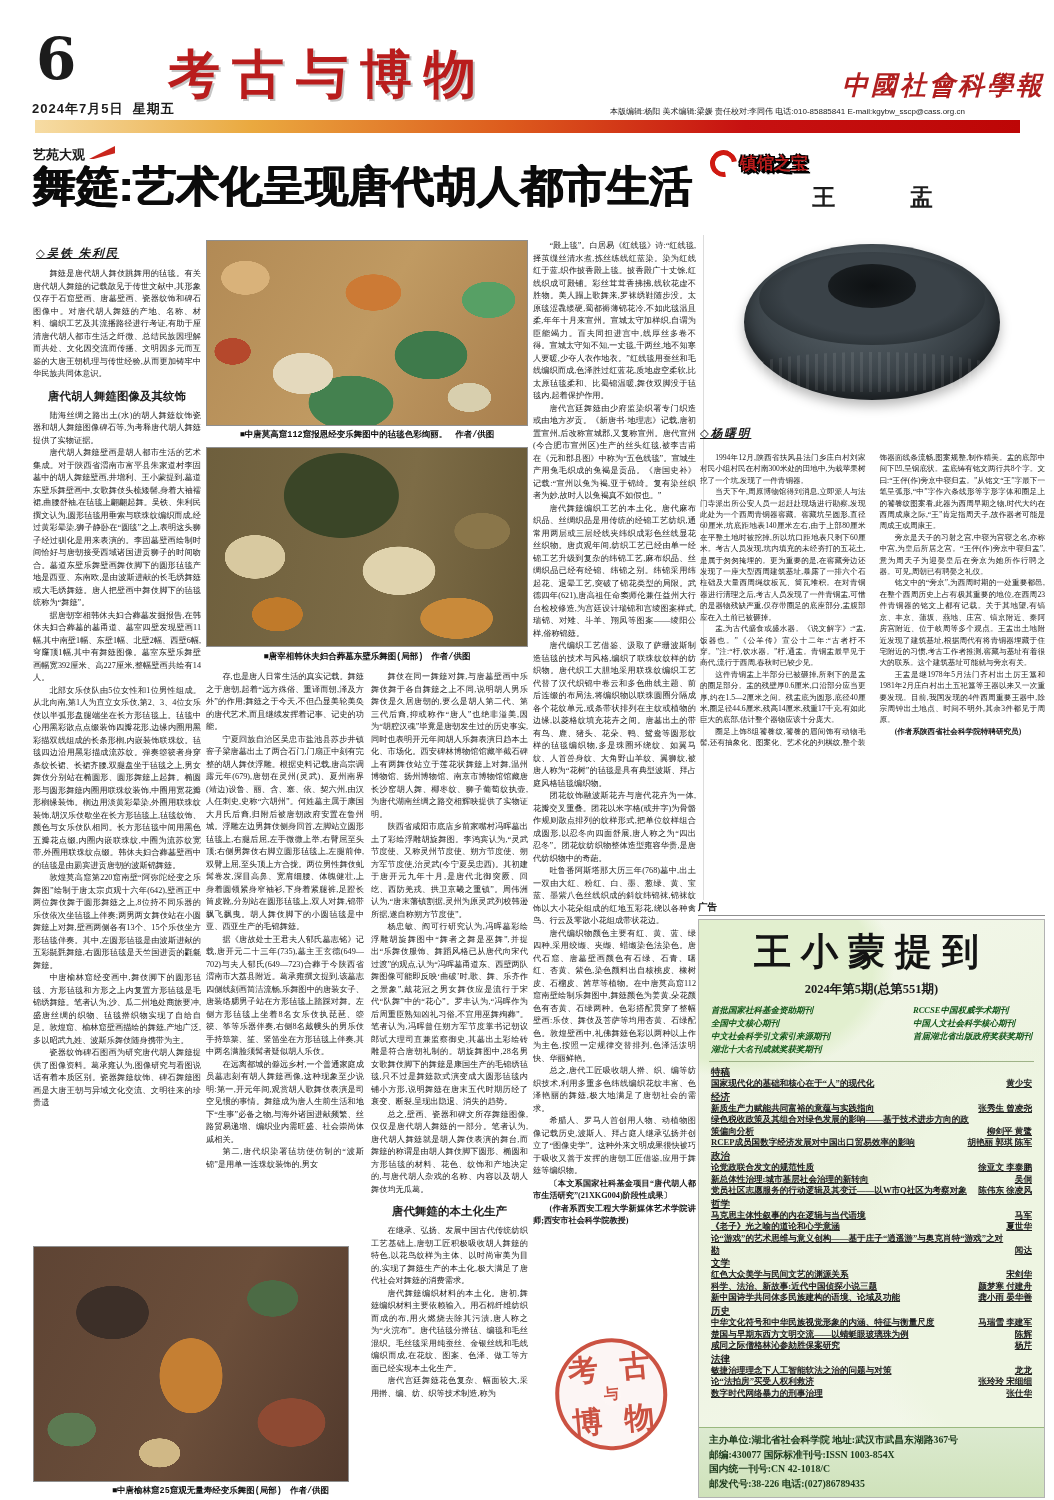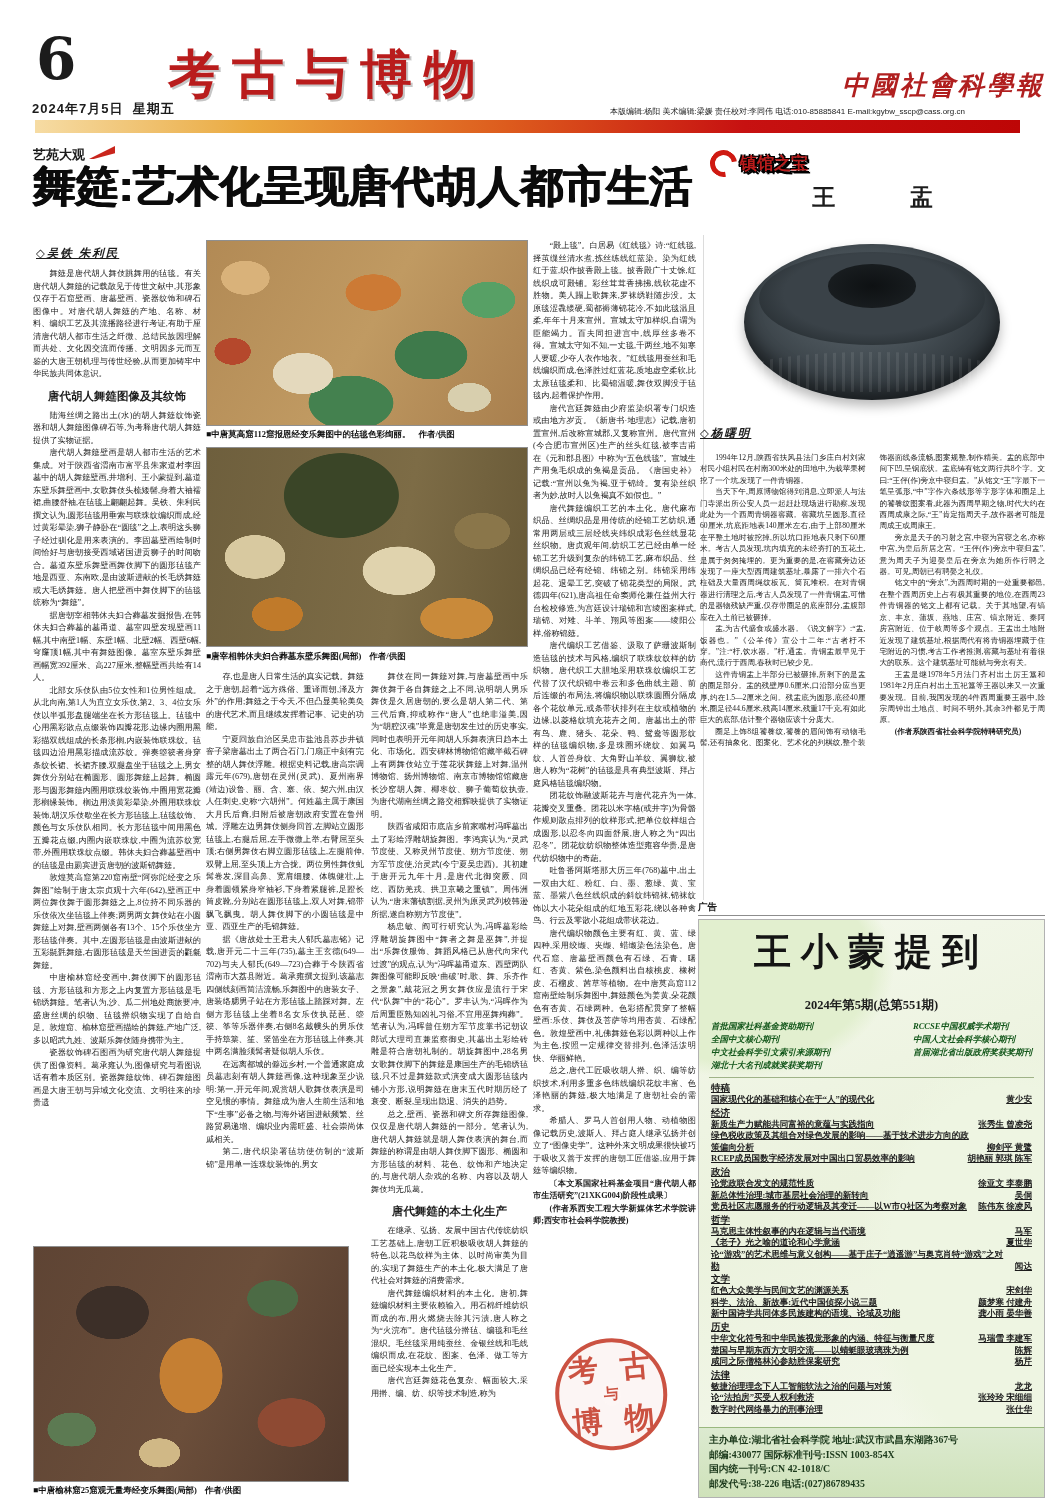--- a/index.html
+++ b/index.html
@@ -59,21 +59,21 @@
     radial-gradient(ellipse 60px 34px at 78% 86%,#c98a3a 0 60%,transparent 61%),
     linear-gradient(100deg,#6e5f3d,#7d6c46 60%,#675836);}
   #mural3{left:33px;top:1246px;width:316px;height:236px;background:
     radial-gradient(ellipse 60px 44px at 25% 28%,#3c2f28 0 60%,transparent 61%),
     radial-gradient(ellipse 52px 62px at 50% 55%,#c57f33 0 60%,transparent 61%),
     radial-gradient(ellipse 42px 30px at 76% 22%,#4c6b45 0 60%,transparent 61%),
     radial-gradient(ellipse 56px 40px at 82% 75%,#8e4a33 0 60%,transparent 61%),
     radial-gradient(ellipse 40px 28px at 12% 78%,#5c7a52 0 60%,transparent 61%),
     radial-gradient(ellipse 34px 24px at 40% 88%,#d0b886 0 60%,transparent 61%),
     linear-gradient(115deg,#5e4434,#6b4e3a 55%,#523a2d);}
-  .caption{display:flex;justify-content:flex-start;font-family:Liberation Serif, serif;
+  .caption{display:flex;justify-content:center;font-family:Liberation Mono, monospace;
        font-size:8.5px;font-weight:bold;color:#111;}
   #cap1{left:206px;top:429px;width:322px;}
   #cap2{left:206px;top:651px;width:322px;}
   #cap3{left:33px;top:1485px;width:375px;}
   .cap-credit{white-space:nowrap;margin-left:8px;}
 
   
   .vrule{left:703px;top:235px;width:1px;height:665px;background:#dcdcdc;}
   .t-badge{left:710px;top:150px;display:flex;align-items:center;gap:3px;}
   .t-badge-ring{width:17px;height:17px;border:5px solid #cf1a12;border-radius:50%;
@@ -99,21 +99,21 @@
 
   
   .ad-label{left:698px;top:901px;font-size:9.5px;font-weight:bold;font-family:"Liberation Sans",sans-serif;}
   .ad-label-rule{left:698px;top:915px;width:347px;height:1px;background:#8d8d8d;}
   #adbox{left:698px;top:919px;width:347px;height:579px;border:1px solid #b2b2b2;box-sizing:border-box;overflow:hidden;
      background:radial-gradient(ellipse 220px 160px at 12% 8%,#e2efcf 0 60%,transparent 70%),
                 radial-gradient(ellipse 200px 300px at 90% 60%,#eef5e2 0 60%,transparent 75%),
                 linear-gradient(160deg,#f4f8ec,#ebf2dd 45%,#f6f9ef);}
   .ad-title{margin-top:7px;text-align:center;font-size:37px;font-weight:900;font-family:"Liberation Sans",sans-serif;
      letter-spacing:10px;color:#141414;}
-  .ad-issue{text-align:center;font-size:12.5px;font-weight:bold;margin-top:20px;}
+  .ad-issue{text-align:center;font-size:12.5px;font-weight:bold;margin-top:4px;}
   .ad-badges{display:flex;justify-content:space-between;padding:6px 12px 4px 12px;}
   .badge-col{display:flex;flex-direction:column;gap:1px;}
   .badge-line{font-size:8.5px;line-height:12px;font-weight:bold;font-style:italic;color:#14581c;text-indent:0;}
   .ad-divider{height:1px;background:#9fb387;margin:2px 10px 4px 10px;}
   #adtoc{padding:0 12px;text-decoration:underline;}
   .toc-sec{font-size:9.5px;line-height:12px;font-weight:900;font-family:"Liberation Sans",sans-serif;margin-top:1px;}
   .toc-row{display:flex;align-items:flex-end;font-size:8.6px;line-height:11.6px;}
   .toc-title{flex:1 1 auto;font-weight:bold;color:#222;}
   .toc-names{white-space:nowrap;margin-left:10px;font-weight:bold;color:#222;}
   .ad-footer{position:absolute;left:0;right:0;bottom:0;background:linear-gradient(#dcead0,#cfe2ba);

